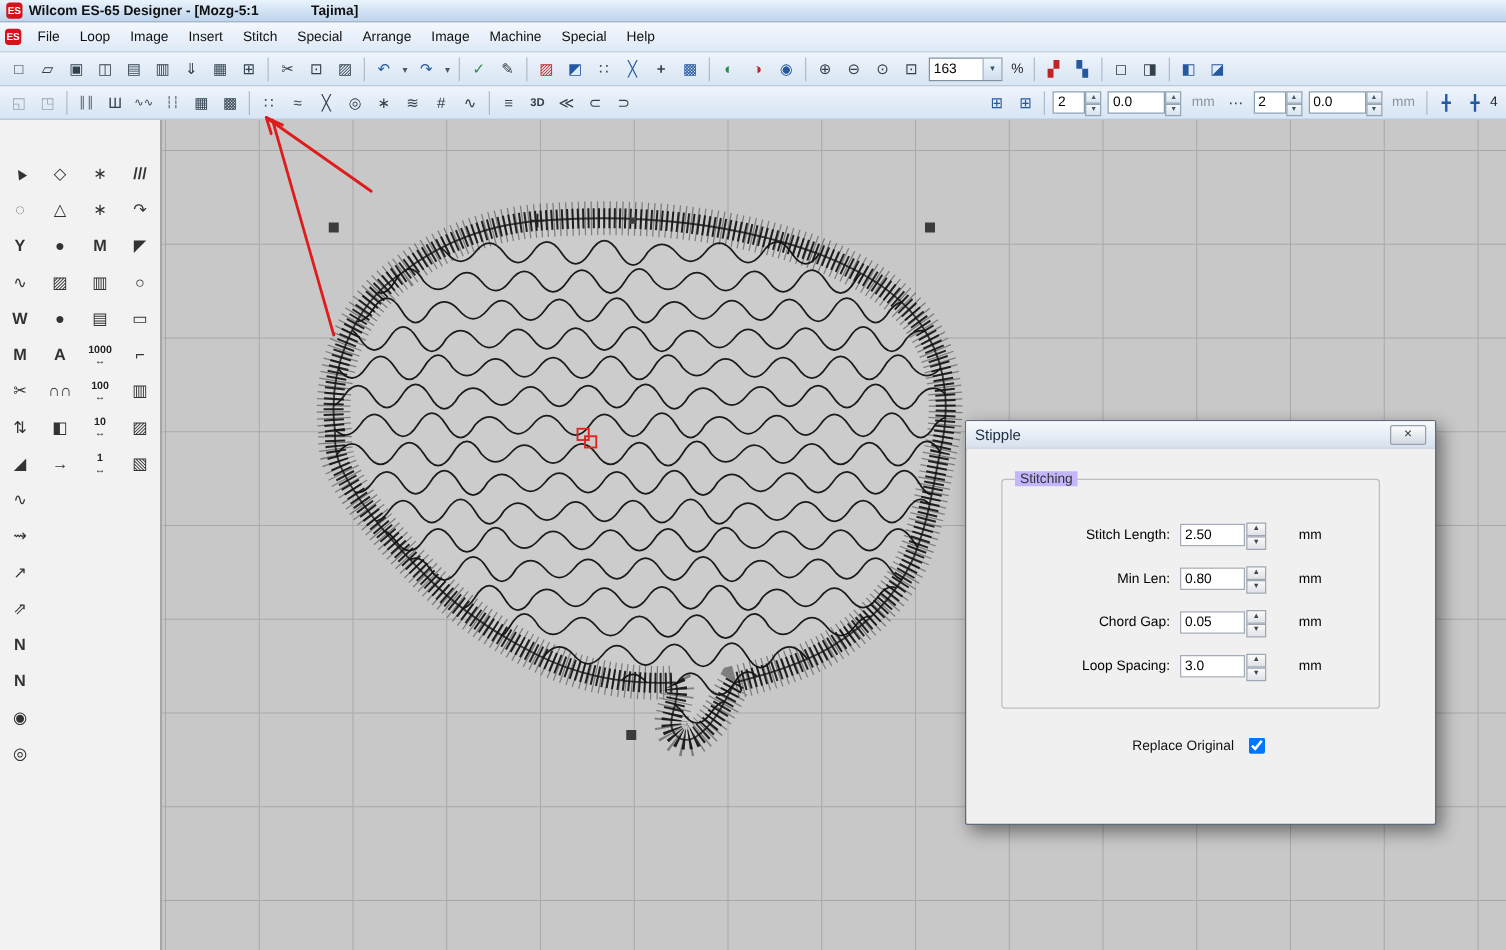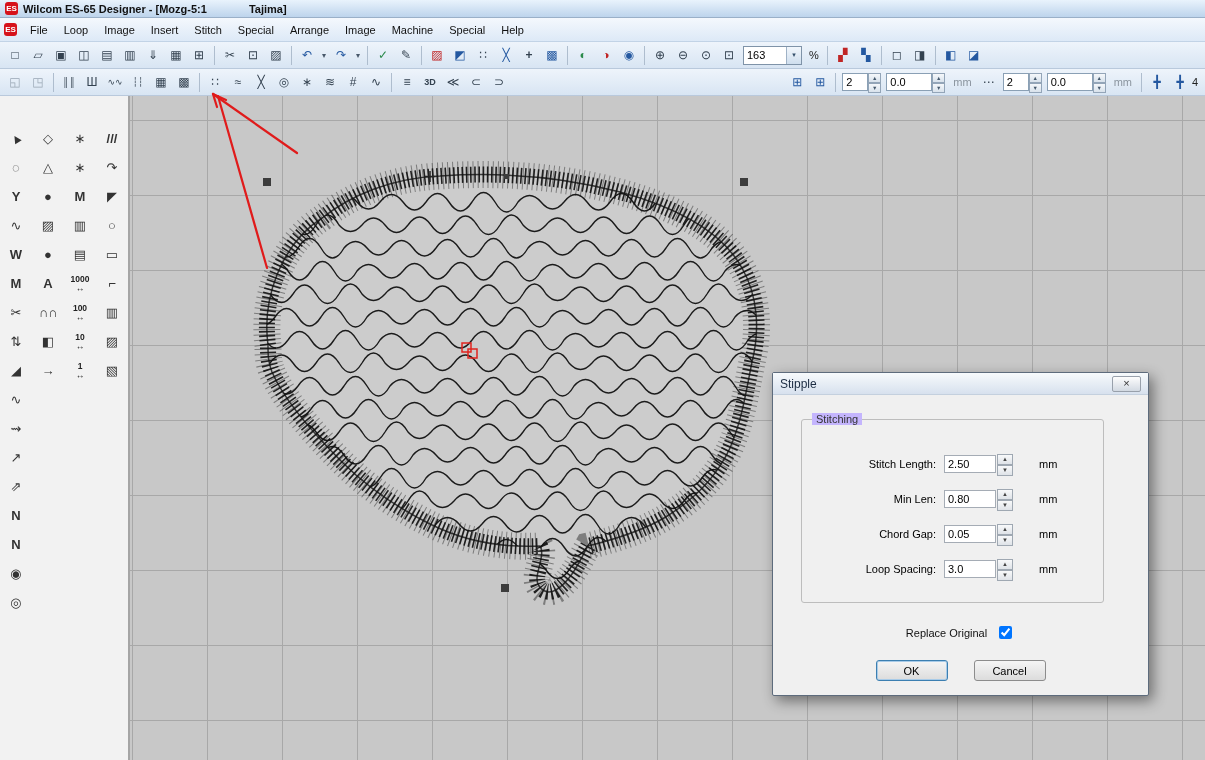--- a/index.html
+++ b/index.html
@@ -68,21 +68,21 @@
   .brain-band2{fill:none;stroke:#121212;stroke-width:27;stroke-dasharray:1 4;opacity:.42}
   .stipple{fill:none;stroke:#1b1b1b;stroke-width:1.4}
   .handle{fill:#3c3c3c}
   .red-marker{fill:none;stroke:#e0251f;stroke-width:1.5}
   .cross{stroke:#222;stroke-width:1.5}
 
   .annot{position:absolute;left:0;top:0;width:1205px;height:760px;pointer-events:none;z-index:40}
   .annot path{fill:none;stroke:#e01b1b;stroke-width:2.2;stroke-linecap:round}
 
   
-  .dialog{position:absolute;left:772px;top:372px;width:377px;height:324px;background:#f0f0f0;
+  .dialog{position:absolute;left:772px;top:336px;width:377px;height:324px;background:#f0f0f0;
           border:1px solid #5d6b7c;border-radius:2px;box-shadow:4px 5px 14px rgba(0,0,0,.45);z-index:50}
   .dlg-title{height:22px;background:linear-gradient(#f7fafc,#d7e1ee);border-bottom:1px solid #c4d0de;
              display:flex;align-items:center;padding:0 7px;color:#1c2c42;font-size:12px}
   .dlg-close{width:29px;height:16px;margin-left:auto;border:1px solid #98a0ab;border-radius:2px;
              background:linear-gradient(#fdfdfd,#d2d9e2);display:flex;align-items:center;justify-content:center;
              font-size:11px;color:#333;line-height:1}
   .dlg-body{position:relative;height:302px}
   .group{position:absolute;left:28px;top:24px;width:303px;height:184px;border:1px solid #bdbdbd;border-radius:3px;padding-top:34px}
   .group-label{position:absolute;top:-7px;left:10px;background:#c4b5fd;padding:0 4px;color:#333}
   .frow{display:flex;align-items:center;margin-bottom:15px;padding-left:4px}
@@ -333,18 +333,14 @@
           </span>
         <span class="funit">mm</span>
       </div>
     </div>
 
     <div class="chkrow">
       <label>Replace Original</label>
       <input type="checkbox" checked="true" style="">
     </div>
 
-    <div class="btnrow">
-      <button class="btn default">OK</button>
-      <button class="btn">Cancel</button>
-    </div>
   </div>
 </div>
 
 </body></html>

